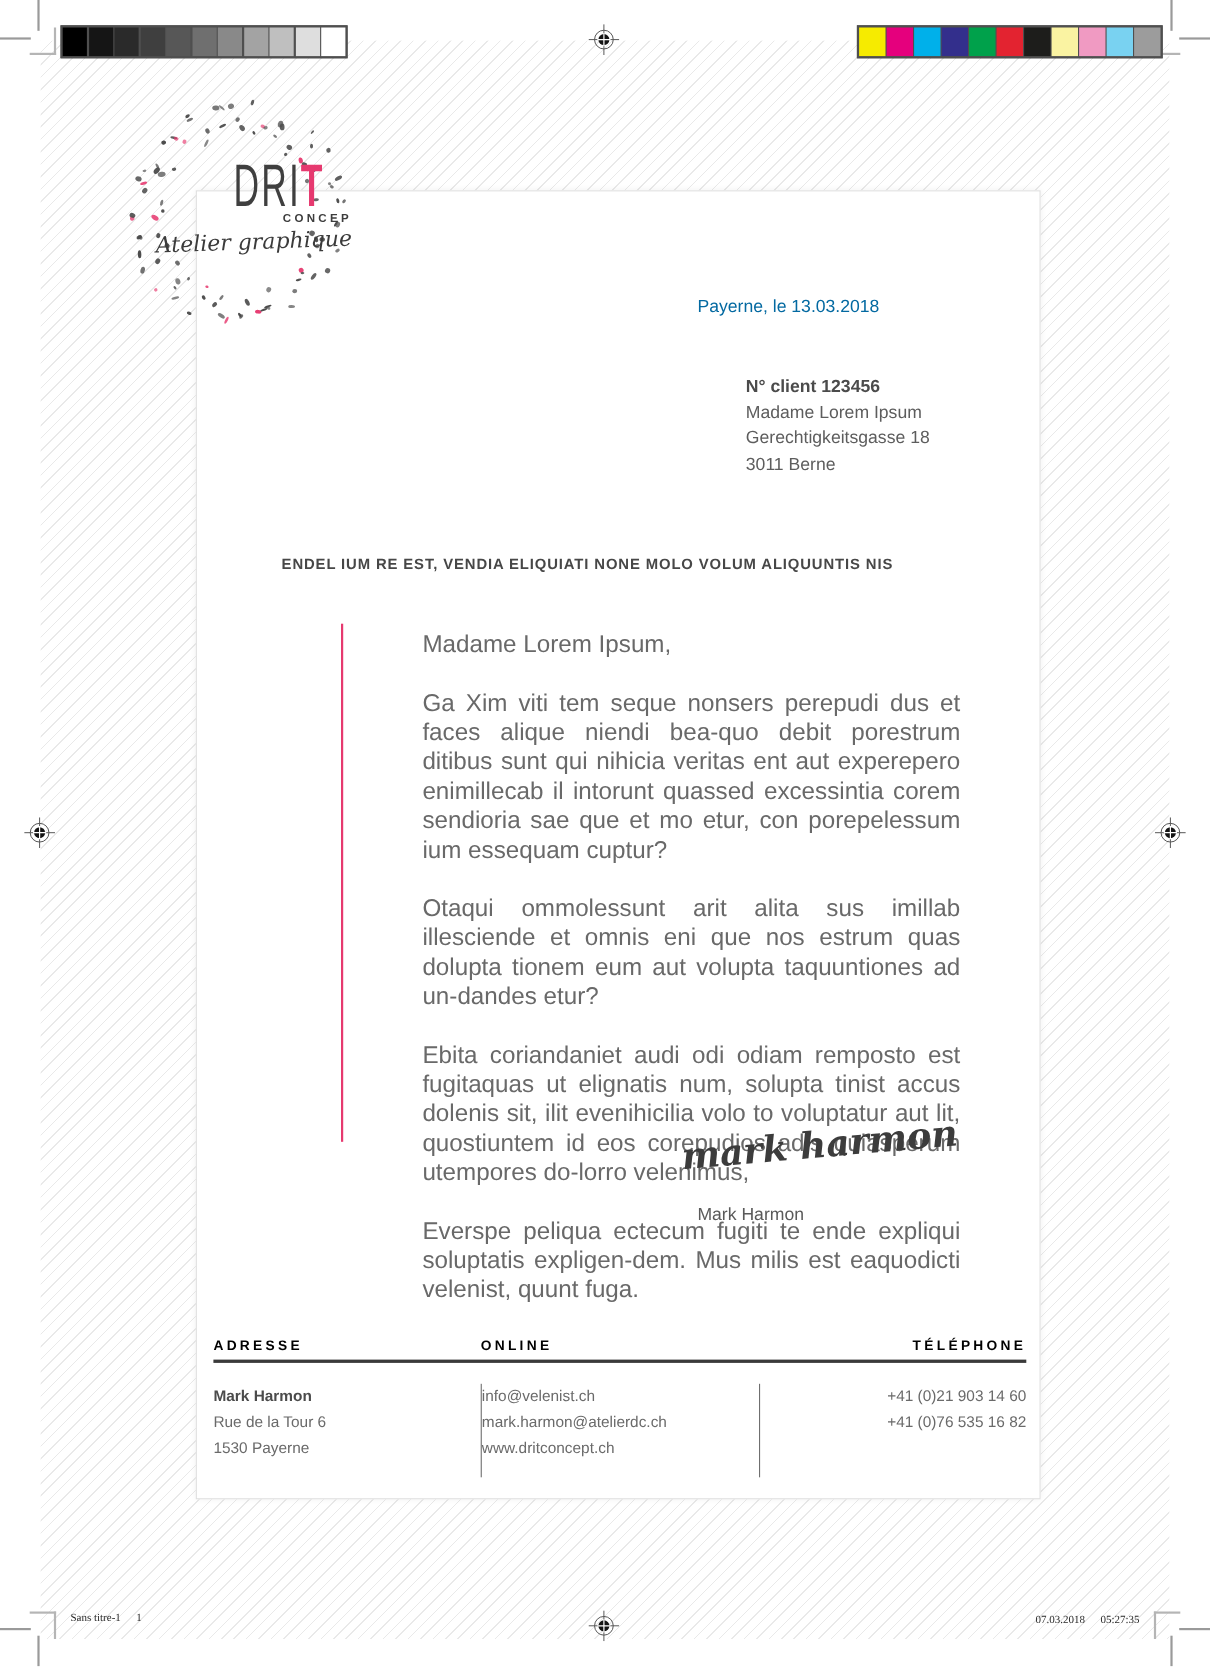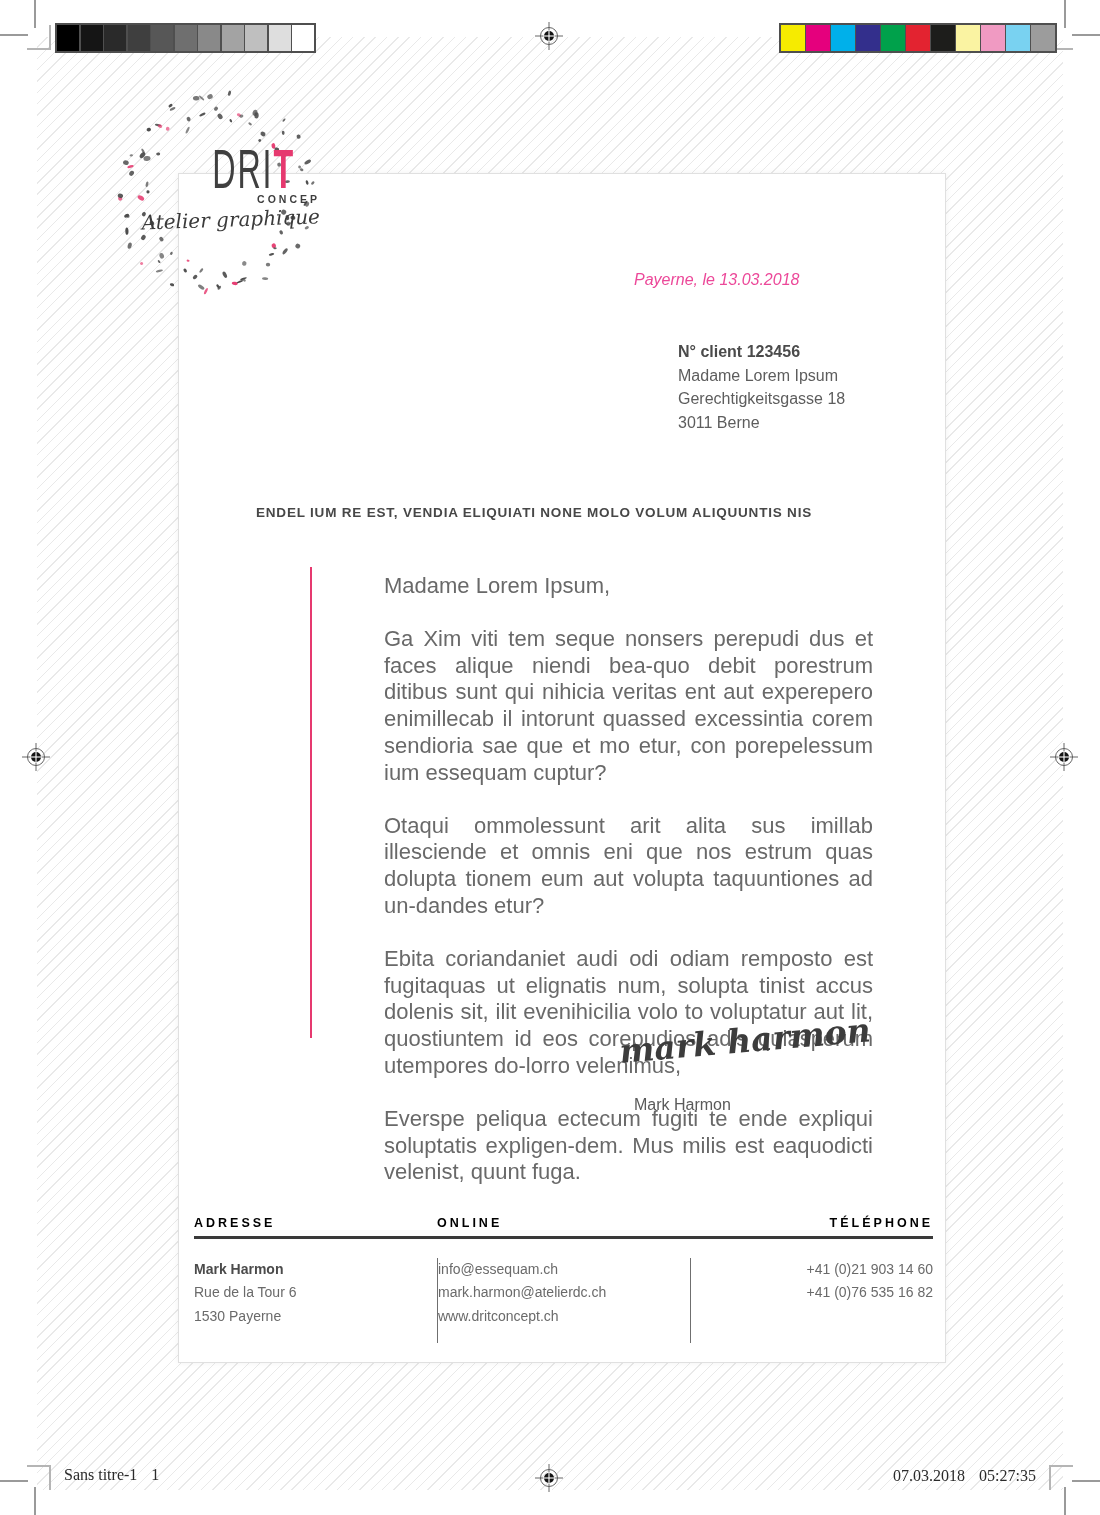--- a/index.html
+++ b/index.html
@@ -11,37 +11,37 @@
   .cropline{position:absolute;background:#9a9a9a;}
   .bracket{position:absolute;width:22px;height:23px;}
   .b-tl{left:27px;top:25px;border-right:2px solid #b5b5b5;border-bottom:2px solid #b5b5b5;}
   .b-tr{right:27px;top:25px;border-left:2px solid #b5b5b5;border-bottom:2px solid #b5b5b5;}
   .b-bl{left:27px;bottom:25px;border-right:2px solid #b5b5b5;border-top:2px solid #b5b5b5;}
   .b-br{right:27px;bottom:25px;border-left:2px solid #b5b5b5;border-top:2px solid #b5b5b5;}
   .regmark{position:absolute;width:28px;height:28px;}
   .bar{position:absolute;top:23px;display:flex;border:2px solid #4f4f4f;background:#4f4f4f;gap:1.5px;z-index:3;}
   .bar .swatch{width:22px;height:26px;}
   .bar.colors .swatch{width:23.5px;}
-  .slug{position:absolute;font-family:"Liberation Serif",serif;font-size:16px;color:#2a2a2a;z-index:3;}
+  .slug{position:absolute;font-family:"Liberation Serif",serif;font-size:10px;color:#2a2a2a;z-index:3;}
   .slug span{margin-right:14px;}
   
   .page{position:absolute;left:178px;top:173px;width:768px;height:1190px;background:#ffffff;
         border:1px solid #e0e0e0;box-sizing:border-box;box-shadow:0 0 6px rgba(0,0,0,.06);z-index:2;}
   
   .logo{position:absolute;left:110px;top:88px;width:210px;height:210px;z-index:4;}
   .logo svg{position:absolute;left:0;top:0;}
   .logo-text{position:absolute;left:0;top:56px;width:210px;text-align:right;}
   .logo-name{display:inline-block;transform:scale(.62,1.05);transform-origin:center top;
              font-size:52px;letter-spacing:3px;color:#3f3f3f;line-height:48px;white-space:nowrap;}
   .logo-name .accent{font-weight:bold;}
   .logo-sub{font-size:10.5px;font-weight:bold;letter-spacing:3px;color:#3d3d3d;margin-top:1px;}
   .logo-tag{font-family:"DejaVu Serif",serif;font-style:italic;font-size:20px;color:#3b3b3b;
             margin-top:3px;transform:rotate(-2deg);}
   
-  .dateline{position:absolute;left:455px;top:97px;font-size:16px;color:#ec4899;font-style:italic;}
+  .dateline{position:absolute;left:455px;top:97px;font-size:16px;color:#0369a1;}
   .recipient{position:absolute;left:455px;top:166px;font-size:16px;color:#5d5d5d;line-height:23.5px;margin-left:44px;}
   .recipient .bold{font-weight:bold;color:#4b4b4b;}
   .subject{position:absolute;left:77px;top:331px;font-size:13.5px;font-weight:bold;
            letter-spacing:.8px;color:#474747;}
   .accent-line{position:absolute;left:131px;top:393px;width:2px;height:471px;}
   .bodytext{position:absolute;left:205px;top:399px;width:489px;font-size:22px;
             line-height:26.8px;color:#696969;text-align:justify;}
   .bodytext p{margin:0 0 26px 0;}
   .sig-script{position:absolute;left:440px;top:845px;width:300px;font-family:"DejaVu Serif",serif;
               font-style:italic;font-weight:bold;font-size:33px;color:#3c3c3c;transform:rotate(-5deg);}
@@ -179,21 +179,21 @@
         <div class="f-col3 f-head">TÉLÉPHONE</div>
       </div>
       <div class="f-rule"></div>
       <div class="f-row f-content">
         <div class="f-col1">
           <p class="bold">Mark Harmon</p>
           <p>Rue de la Tour 6</p>
           <p>1530 Payerne</p>
         </div>
         <div class="f-col2">
-          <p>info@essequam.ch</p>
+          <p>info@velenist.ch</p>
           <p>mark.harmon@atelierdc.ch</p>
           <p>www.dritconcept.ch</p>
         </div>
         <div class="f-col3">
           <p>+41 (0)21 903 14 60</p>
           <p>+41 (0)76 535 16 82</p>
         </div>
       </div>
     </div>
   </div>

